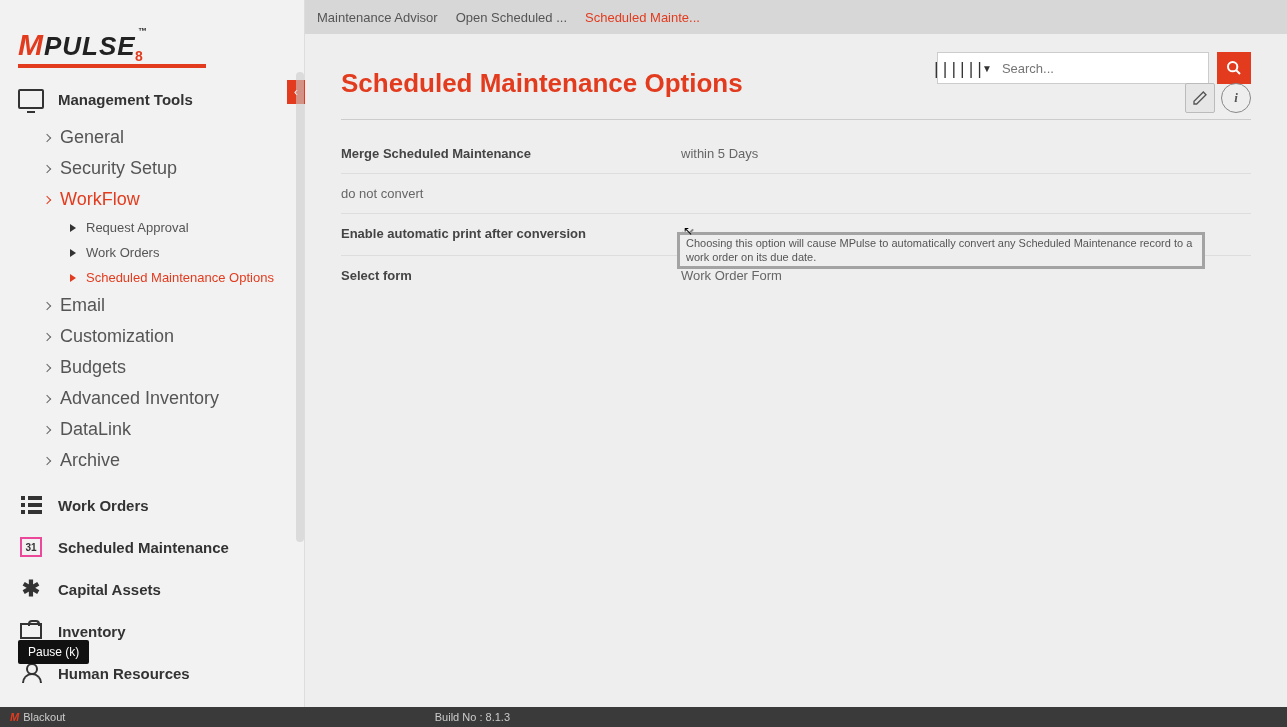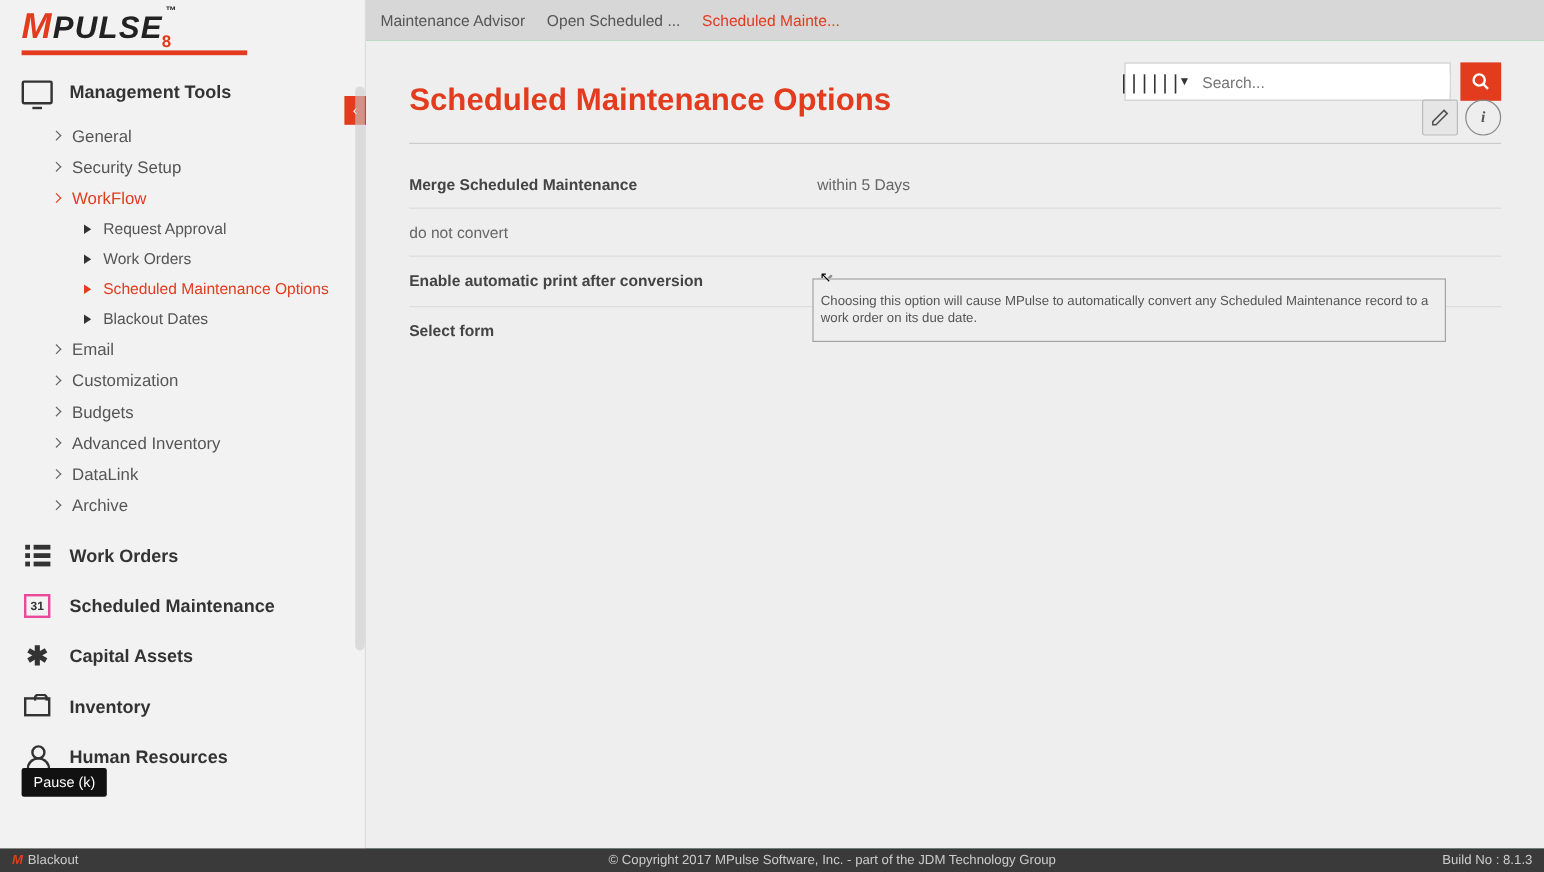--- a/index.html
+++ b/index.html
@@ -1,28 +1,28 @@
 <!DOCTYPE html>
 <html><head>
 <meta charset="utf-8">
 <style>
 * { box-sizing: border-box; margin: 0; padding: 0; }
 body { font-family: "Segoe UI", Arial, sans-serif; font-size: 13px; color: #555; background: #fff; width: 1287px; height: 727px; overflow: hidden; position: relative; }
 .app { display: flex; height: 707px; }
 .sidebar { width: 305px; background: #f2f2f2; display: flex; flex-direction: column; position: relative; border-right: 1px solid #ddd; }
-.logo-wrap { padding: 6px 18px 10px; }
+.logo-wrap { padding: 28px 18px 10px; }
 .logo { font-family: Arial, sans-serif; font-weight: 900; font-style: italic; font-size: 26px; letter-spacing: 1px; color: #222; position: relative; display: inline-block; }
 .logo-m { color: #e23b1e; font-size: 30px; }
 .logo-tm { font-size: 9px; vertical-align: top; position: absolute; right: -12px; top: -2px; }
 .logo-sub { position: absolute; right: -8px; bottom: -2px; font-size: 14px; color: #e23b1e; font-style: normal; font-weight: 700; }
 .logo-underline { height: 4px; background: #e23b1e; margin-top: 2px; width: 188px; }
 .section-header { display: flex; align-items: center; gap: 14px; padding: 10px 18px; font-weight: 700; color: #333; font-size: 15px; cursor: pointer; }
 .section-header svg, .section-header .ico { width: 26px; height: 22px; display: inline-flex; align-items: center; justify-content: center; }
 .tree { padding: 2px 0 8px; }
-.tree-item { display: flex; align-items: center; gap: 10px; padding: 5px 10px 5px 44px; cursor: pointer; color: #555; font-size: 14px; }
+.tree-item { display: flex; align-items: center; gap: 10px; padding: 5px 10px 5px 44px; cursor: pointer; color: #555; font-size: 18px; }
 .tree-item.active { color: #e23b1e; }
 .tree-sub { padding-left: 70px; display: flex; align-items: center; gap: 10px; font-size: 13px; color: #555; padding-top: 5px; padding-bottom: 5px; cursor: pointer; }
 .tree-sub.active { color: #e23b1e; }
 .caret { width: 6px; height: 6px; border-right: 1.5px solid #666; border-bottom: 1.5px solid #666; transform: rotate(-45deg); display: inline-block; }
 .tree-item.active .caret { border-color: #e23b1e; }
 .caret-solid { width: 0; height: 0; border-top: 4px solid transparent; border-bottom: 4px solid transparent; border-left: 6px solid #333; display: inline-block; }
 .tree-sub.active .caret-solid { border-left-color: #e23b1e; }
 .collapse-handle { position: absolute; top: 80px; right: -1px; width: 18px; height: 24px; background: #e23b1e; color: #fff; display: flex; align-items: center; justify-content: center; cursor: pointer; font-size: 12px; }
 .sb-scroll { position: absolute; right: 0; top: 72px; width: 8px; height: 470px; background: #ccc; border-radius: 4px; opacity: .6; }
 .main { flex: 1; display: flex; flex-direction: column; background: #22c55e; }
@@ -38,21 +38,21 @@
 .search-btn { width: 34px; height: 32px; background: #e23b1e; display: flex; align-items: center; justify-content: center; cursor: pointer; }
 .page-title { font-size: 26px; font-weight: 700; color: #e23b1e; padding: 8px 0 14px; }
 .title-row { display: flex; justify-content: space-between; align-items: flex-end; border-bottom: 1px solid #ccc; margin-top: -24px; padding-bottom: 6px; }
 .tool-icons { display: flex; gap: 6px; }
 .tool-icn { width: 30px; height: 30px; border: 1px solid #bbb; background: #e6e6e6; display: flex; align-items: center; justify-content: center; cursor: pointer; border-radius: 2px; }
 .tool-icn.plain { background: transparent; border-color: #888; border-radius: 50%; }
 .rows { padding-top: 14px; }
 .row { display: flex; padding: 12px 0; border-bottom: 1px solid #ddd; }
 .row-label { width: 340px; font-weight: 700; color: #444; font-size: 13px; }
 .row-val { color: #666; font-size: 13px; }
-.tooltip { position: absolute; left: 372px; top: 198px; width: 528px; border: 1px solid #a3a3a3; background: #eee; font-size: 11px; color: #555; padding: 11px 6px; line-height: 1.3; z-index: 5; }
+.tooltip { position: absolute; left: 372px; top: 198px; width: 528px; border: 3px solid #a3a3a3; background: #eee; font-size: 11px; color: #555; padding: 1px 6px; line-height: 1.3; z-index: 5; }
 .cursor { position: absolute; left: 378px; top: 190px; font-size: 12px; color: #000; z-index: 6; }
 .footer { position: absolute; bottom: 0; left: 0; right: 0; height: 20px; background: #3a3a3a; color: #ccc; font-size: 11px; display: flex; align-items: center; padding: 0 10px; }
 .footer .plat { display: flex; align-items: center; gap: 4px; width: 300px; }
 .footer .plat b { color: #e23b1e; font-style: italic; }
 .footer .copy { flex: 1; text-align: center; }
 .footer .build { width: 200px; text-align: right; }
 .pause-chip { position: absolute; left: 18px; top: 640px; background: #111; color: #fff; font-size: 12px; padding: 5px 10px; border-radius: 2px; z-index: 10; }
 .check { width: 14px; height: 14px; display: inline-block; position: relative; }
 .check::after { content: ""; position: absolute; left: 3px; top: 0; width: 5px; height: 9px; border-right: 2px solid #888; border-bottom: 2px solid #888; transform: rotate(45deg); }
 .ico-monitor { width: 26px; height: 20px; border: 2px solid #333; border-radius: 2px; position: relative; }
@@ -109,24 +109,20 @@
           <span>Request Approval</span>
         </div>
       <div class="tree-sub">
           <span class="caret-solid"></span>
           <span>Work Orders</span>
         </div>
       <div class="tree-sub active">
           <span class="caret-solid"></span>
           <span>Scheduled Maintenance Options</span>
         </div>
-      <div class="tree-sub">
-          <span class="caret-solid"></span>
-          <span>Blackout Dates</span>
-        </div>
 
       <div class="tree-item">
           <span class="caret"></span>
           <span>Email</span>
         </div>
       <div class="tree-item">
           <span class="caret"></span>
           <span>Customization</span>
         </div>
       <div class="tree-item">
@@ -255,15 +251,14 @@
   </main>
 </div>
 
 <div class="pause-chip">Pause (k)</div>
 
 <div class="footer">
   <div class="plat">
       <b>M</b>
       <span>Blackout</span>
     </div>
-  <div class="copy">© Copyright 2017 MPulse Software, Inc. - part of the JDM Technology Group</div>
   <div class="build">Build No : 8.1.3</div>
 </div>
 
 </body></html>

